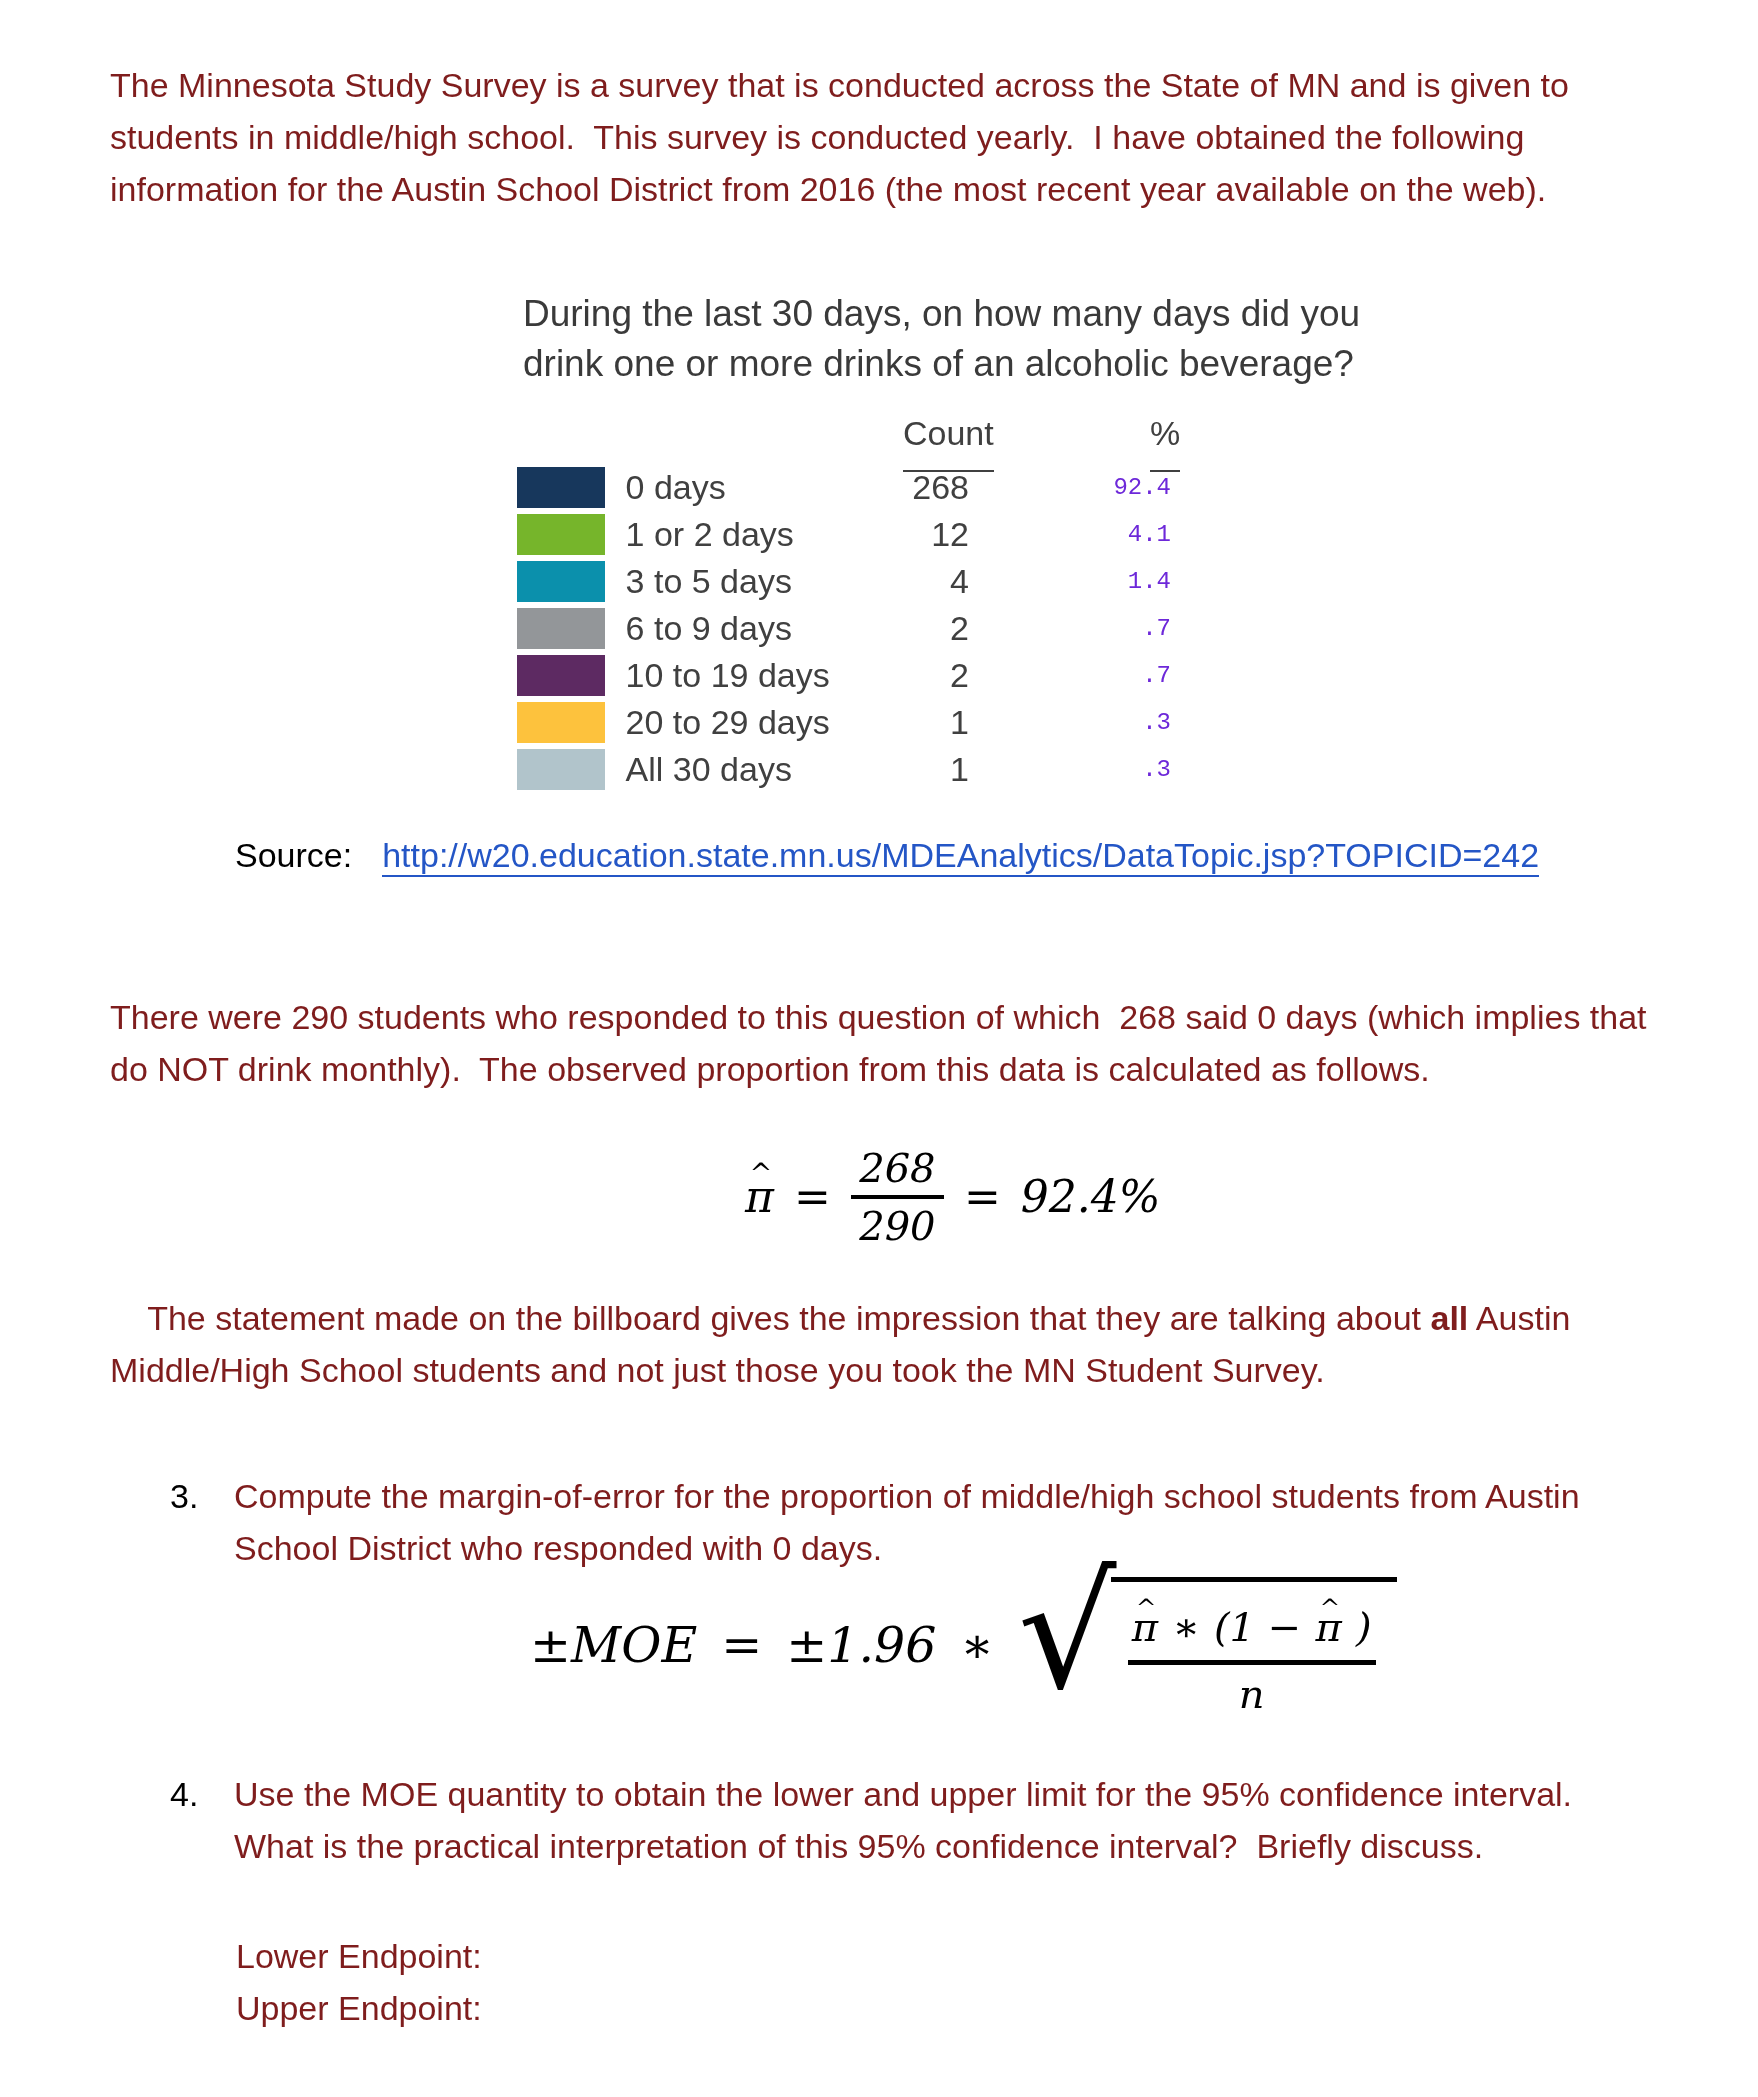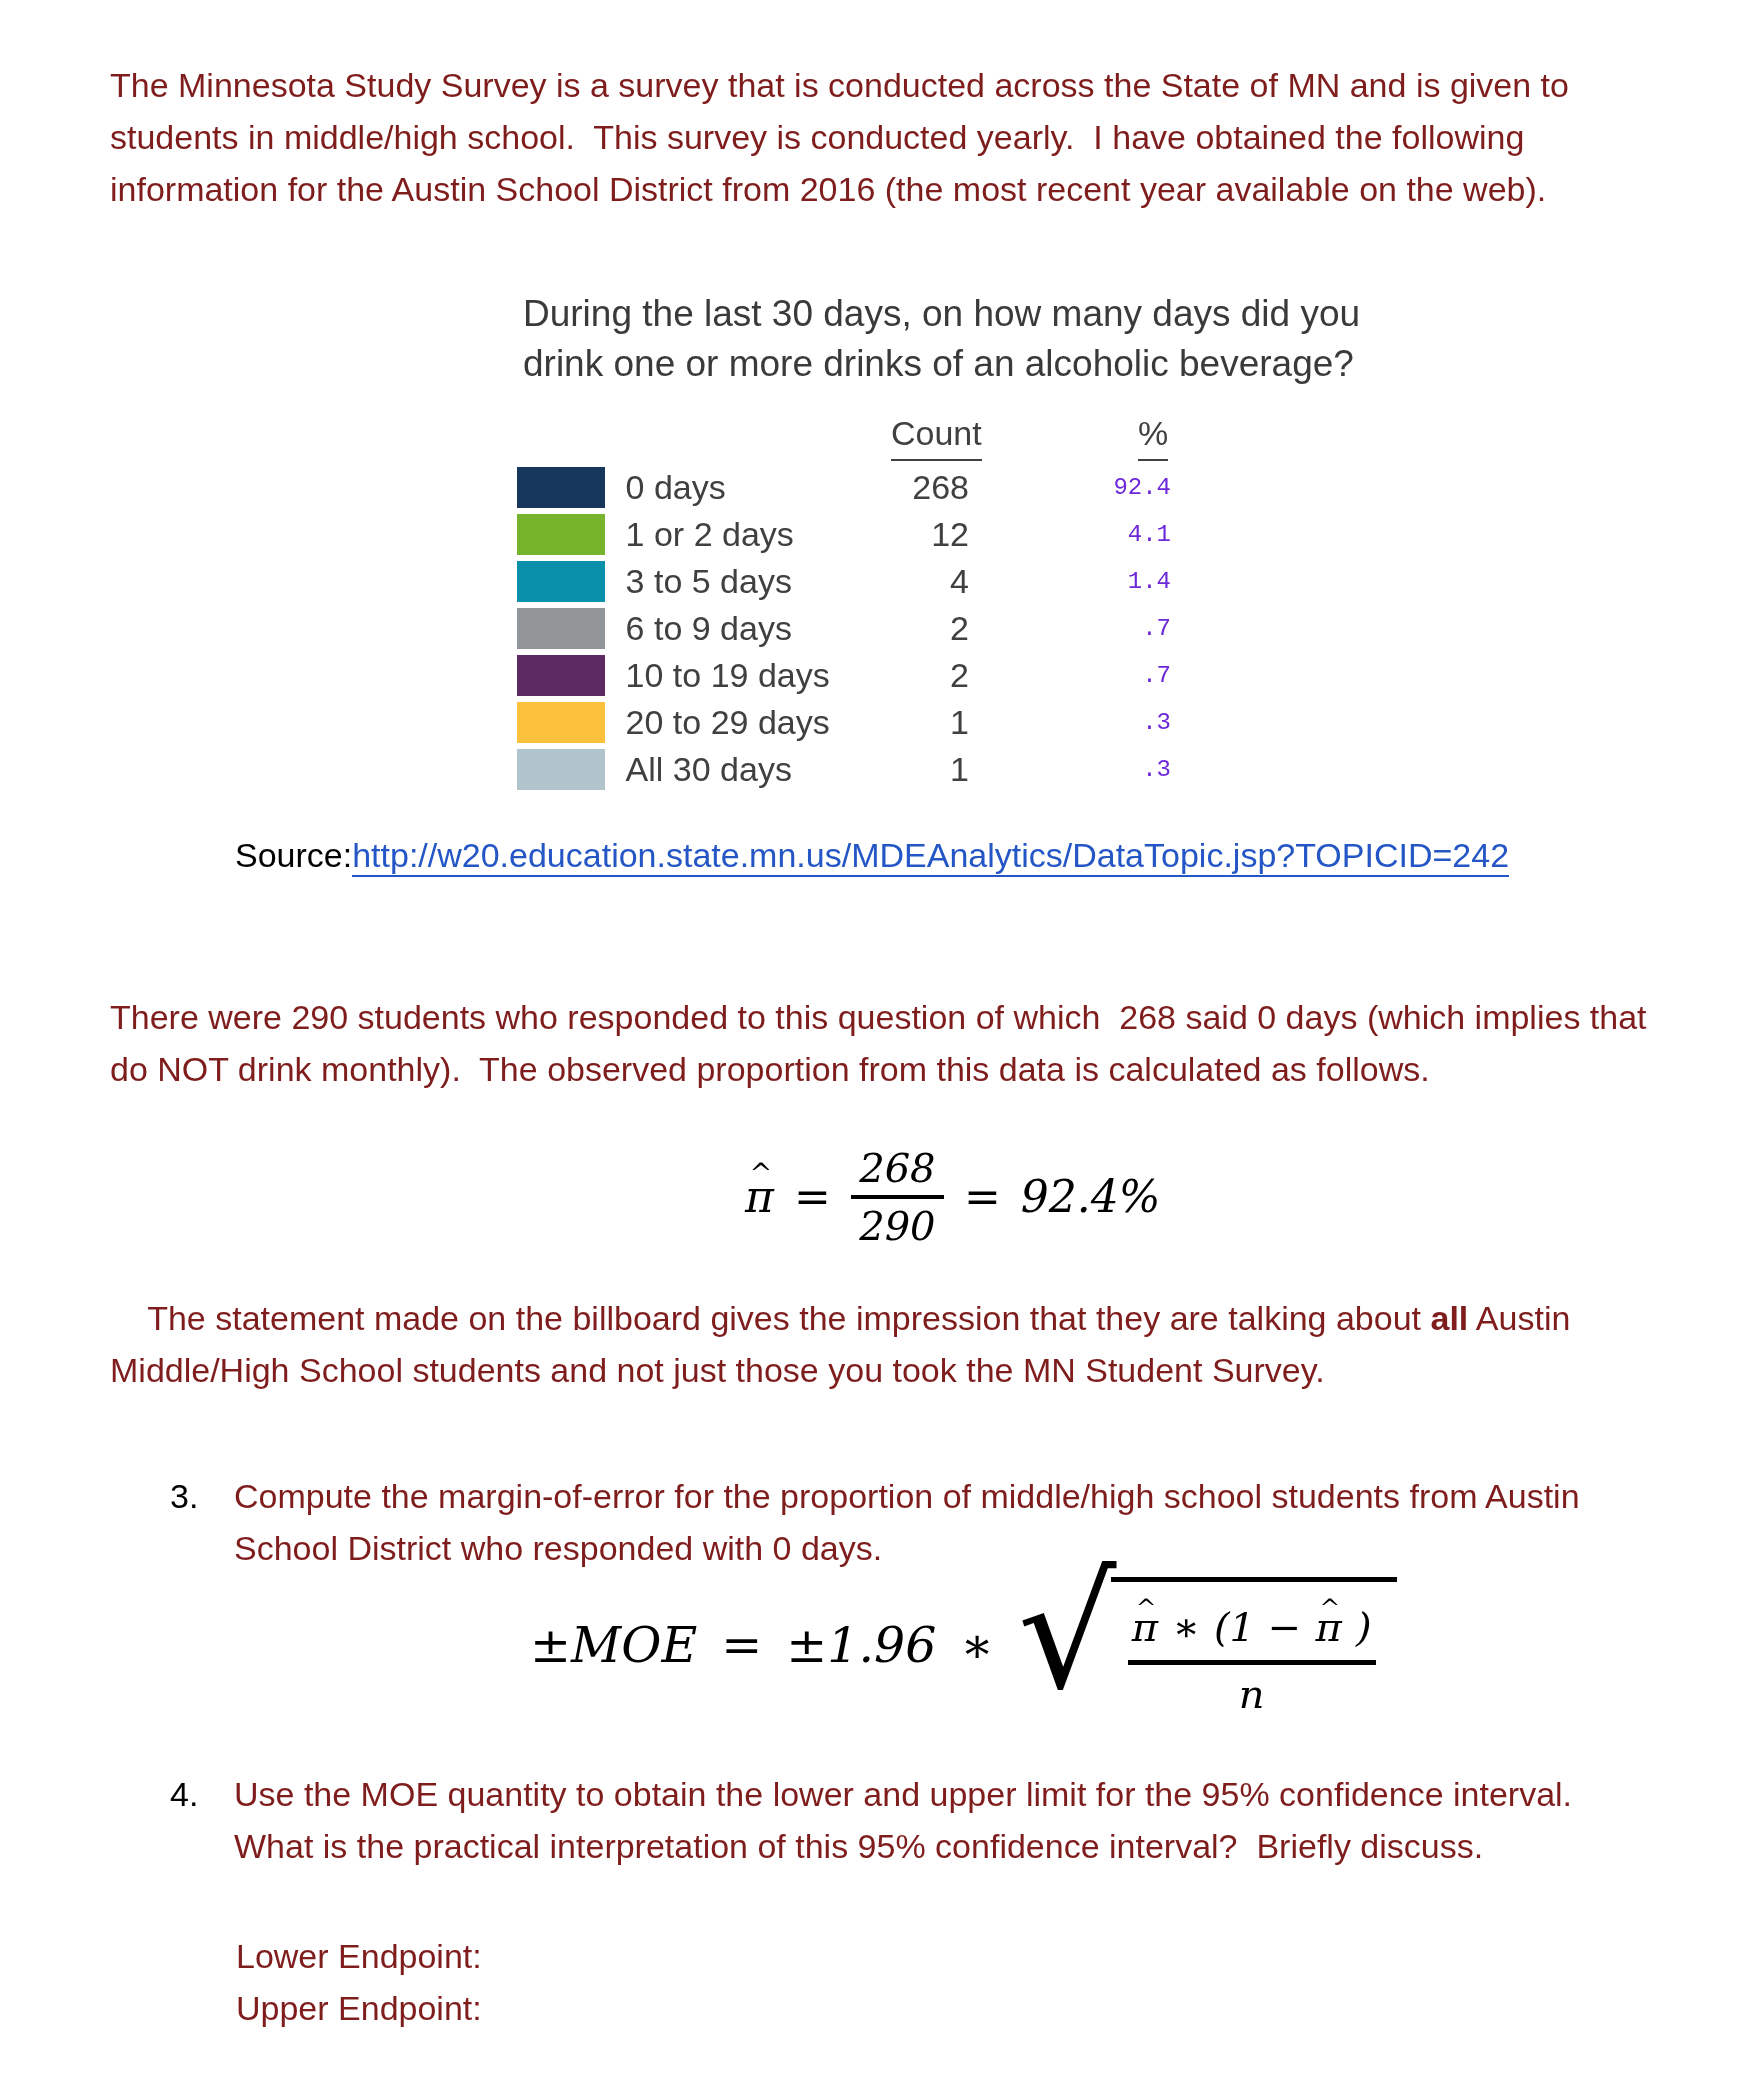--- a/index.html
+++ b/index.html
@@ -4,31 +4,31 @@
 <style>
   html,body{margin:0;padding:0;background:#ffffff;}
   #page{position:relative;width:1759px;height:2183px;background:#ffffff;overflow:hidden;
         font-family:"Liberation Sans","DejaVu Sans",sans-serif;color:#000;}
   .pre{white-space:pre;}
   .body-text{font-size:34px;line-height:52px;color:#7f1d1d;}
   .abs{position:absolute;}
 
   
   .chart-title{font-size:37px;line-height:50px;color:#3a3a3a;}
-  .col-header{font-size:34px;color:#404040;border-bottom:2.9px solid #404040;padding-bottom:6px;}
+  .col-header{font-size:34px;color:#404040;border-bottom:2.9px solid #404040;padding-bottom:17px;margin-left:12px;}
   .legend{position:absolute;left:517px;top:464px;width:654px;}
   .legend-row{position:relative;height:47px;display:flex;align-items:center;}
   .swatch{width:88px;height:41px;flex:0 0 auto;}
   .legend-label{margin-left:20.6px;font-size:34px;color:#404040;}
   .cell-count{position:absolute;left:326px;width:126px;text-align:right;font-size:34px;color:#404040;}
   .cell-pct{position:absolute;left:528px;width:126px;text-align:right;font-size:24px;color:#6d28d9;font-family:Liberation Mono, monospace;}
 
   
   .source-line{font-size:34px;}
-  .source-link{color:#2456C6;border-bottom:2.5px solid #2456C6;padding-bottom:0.8px;cursor:pointer;}
+  .source-link{color:#2456C6;border-bottom:2.5px solid #2456C6;padding-bottom:0.8px;margin-left:30px;cursor:pointer;}
 
   
   .math{font-family:"DejaVu Serif","Liberation Serif",serif;font-style:italic;color:#000;}
   .f1{display:flex;align-items:center;gap:20px;font-size:44px;}
   .frac{display:inline-flex;flex-direction:column;align-items:center;font-size:40px;line-height:1.05;}
   .frac .num{padding:0 8.4px 5.9px;border-bottom:4.6px solid #000;}
   .frac .den{padding:5.9px 8.4px 0;}
   .pihat{position:relative;display:inline-block;}
   .pihat .hat{position:absolute;left:55%;transform:translateX(-50%);top:-0.48em;font-size:0.62em;font-style:normal;letter-spacing:0;}
   .f2{display:flex;align-items:center;gap:24px;font-size:49px;}

